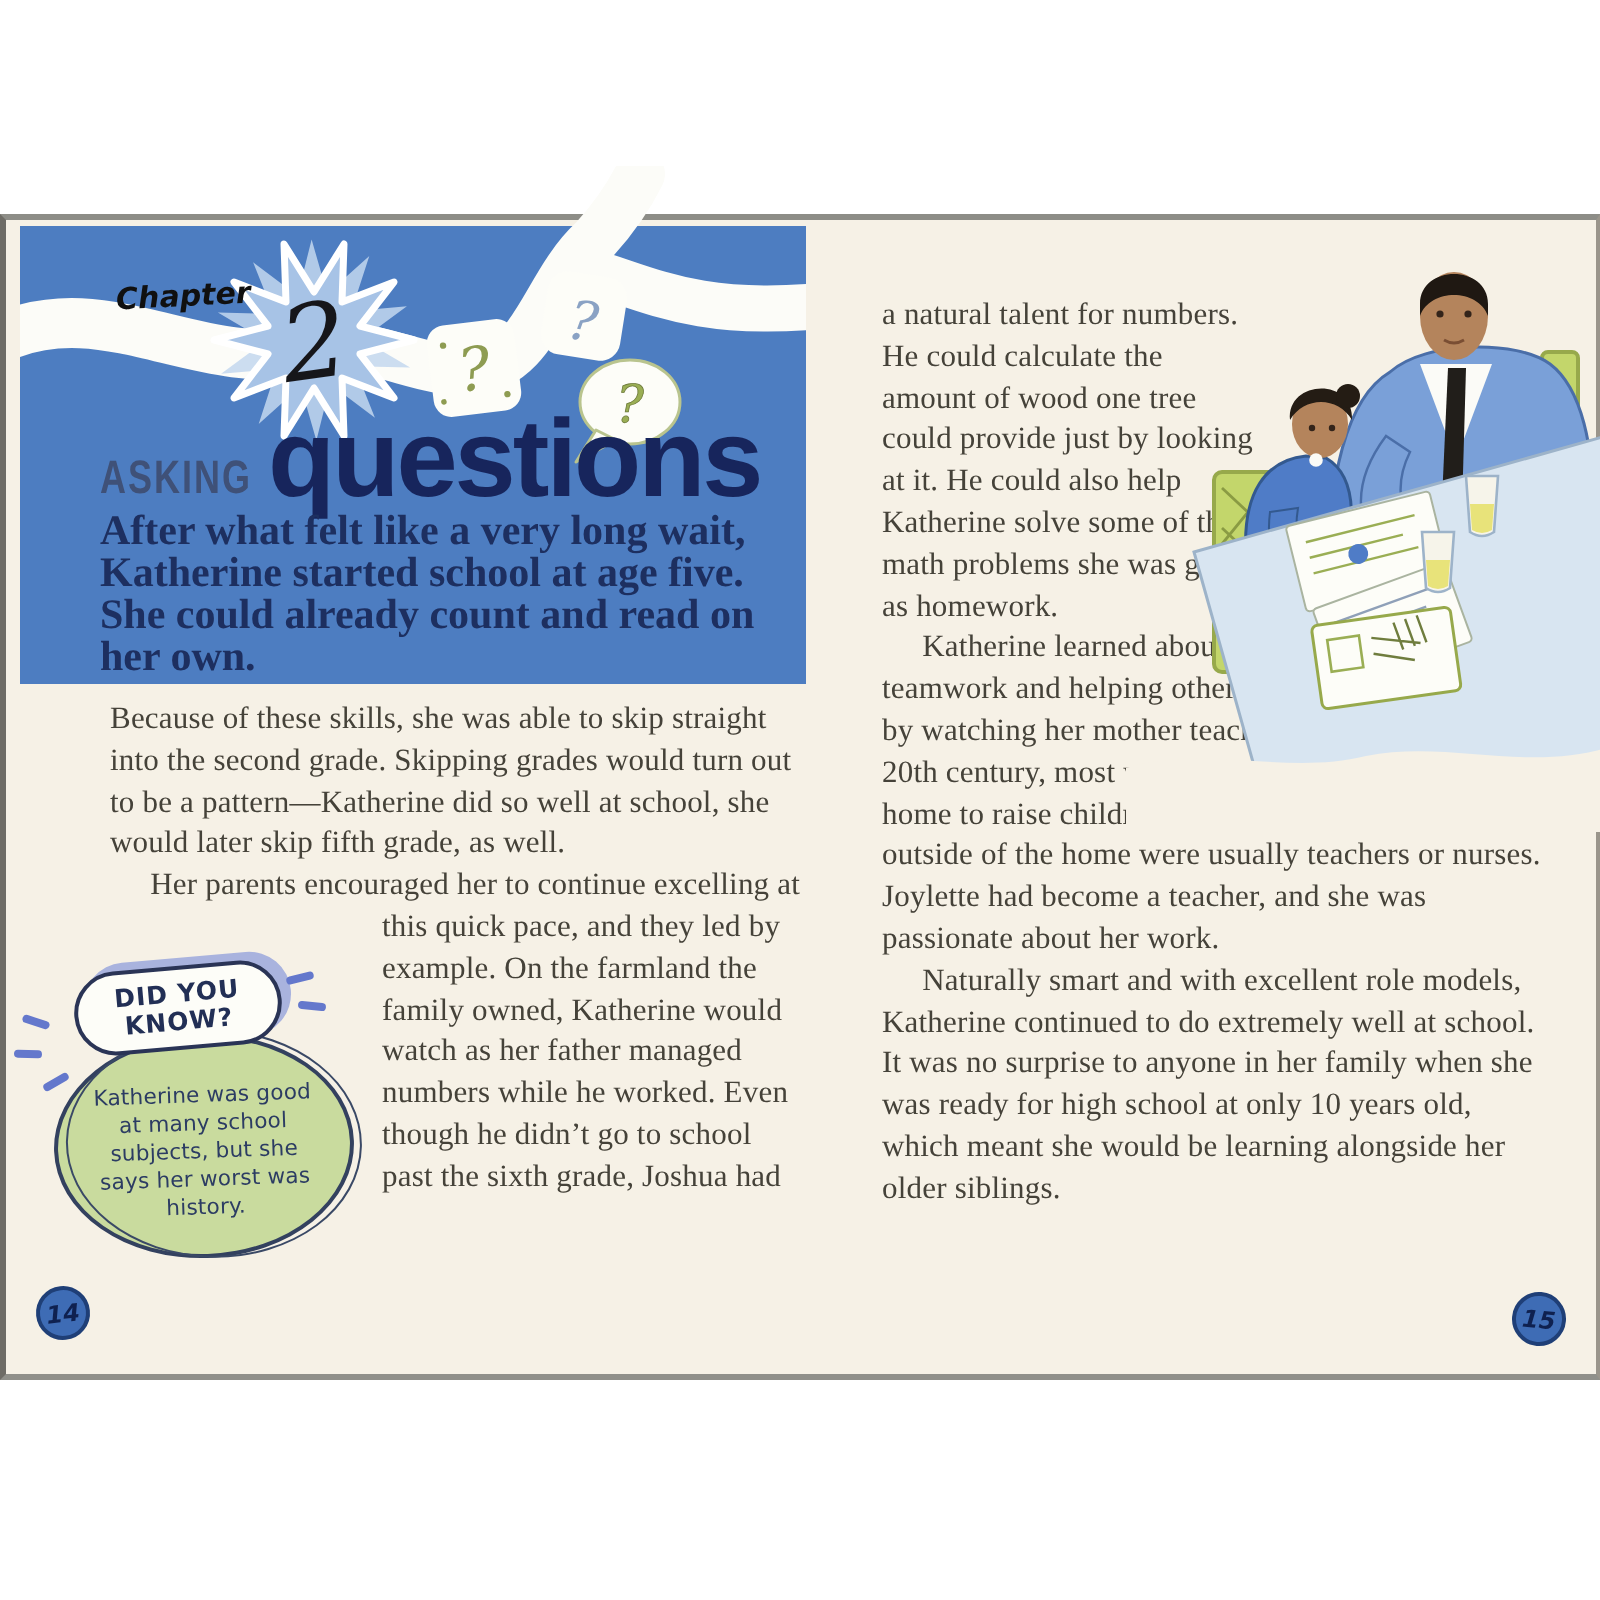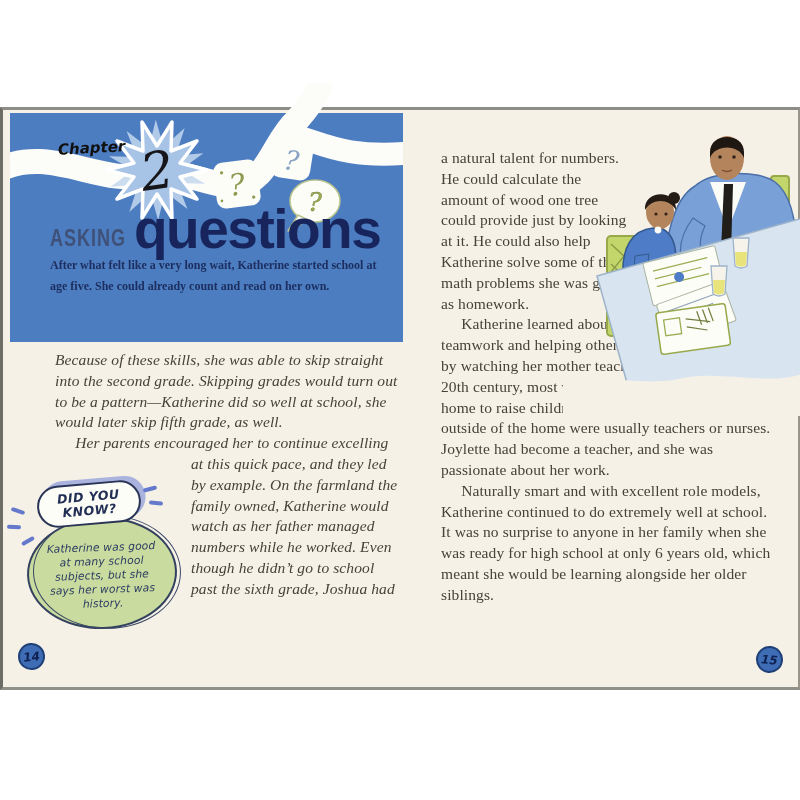--- a/index.html
+++ b/index.html
@@ -26,24 +26,24 @@
     font-size:18px;font-weight:700;letter-spacing:1px;color:#3f5178;
     transform:scaleY(1.3);transform-origin:bottom left;vertical-align:baseline;
   }
   .title-main{
     font-family:"Liberation Sans",sans-serif;font-size:55px;font-weight:800;
     letter-spacing:-1.5px;color:#17255c;margin-left:8px;vertical-align:baseline;
   }
   .intro{
     position:absolute;left:40px;top:142px;width:336px;margin:0;
     font-family:"Liberation Serif",serif;font-weight:700;
-    font-size:12px;line-height:21px;color:#1d2f60;
-  }
-
-  .left-body{position:absolute;left:52px;top:240px;width:346px;font-style:italic;}
+    font-size:21px;line-height:21px;color:#1d2f60;
+  }
+
+  .left-body{position:absolute;left:52px;top:240px;width:346px;}
   .para{
     margin:0;font-family:"Liberation Serif",serif;font-size:15.5px;
     line-height:20.8px;color:#454239;letter-spacing:0.1px;
   }
   .para.indent{text-indent:1.3em;}
 
   
   .dyk-float{
     float:left;width:136px;height:196px;
     shape-outside:polygon(0 44px,136px 44px,136px 196px,0 196px);
@@ -232,19 +232,19 @@
                 <path d="M148 140 L 150 168 Q 156 172 162 168 L 164 140 Z" fill="#f6f4ea" stroke="#9db3c9" stroke-width="1.3"></path>
                 <path d="M150 154 L 151 167 Q 156 170 161 167 L 162 154 Z" fill="#e8e37a"></path>
               </g>
             </g>
 
             <path d="M0 258 C 40 246, 80 262, 120 252 C 160 244, 200 260, 240 248 L 240 290 L 0 290 Z" fill="#f6f1e6"></path>
           </svg>
         </span><span>a natural talent for numbers. He could calculate the amount of wood one tree could provide just by looking at it. He could also help Katherine solve some of the math problems she was given as homework.</span>
       </p>
       <p class="para indent">Katherine learned about teamwork and helping others by watching her mother teach. In the early 20th century, most women were expected to stay at home to raise children, and those who worked outside of the home were usually teachers or nurses. Joylette had become a teacher, and she was passionate about her work.</p>
-      <p class="para indent">Naturally smart and with excellent role models, Katherine continued to do extremely well at school. It was no surprise to anyone in her family when she was ready for high school at only 6 years old, which meant she would be learning alongside her older siblings.</p>
+      <p class="para indent">Naturally smart and with excellent role models, Katherine continued to do extremely well at school. It was no surprise to anyone in her family when she was ready for high school at only 10 years old, which meant she would be learning alongside her older siblings.</p>
     </div>
 
     <div class="page-num num-right">15</div>
   </div>
 
 </div>
 
 </body></html>

